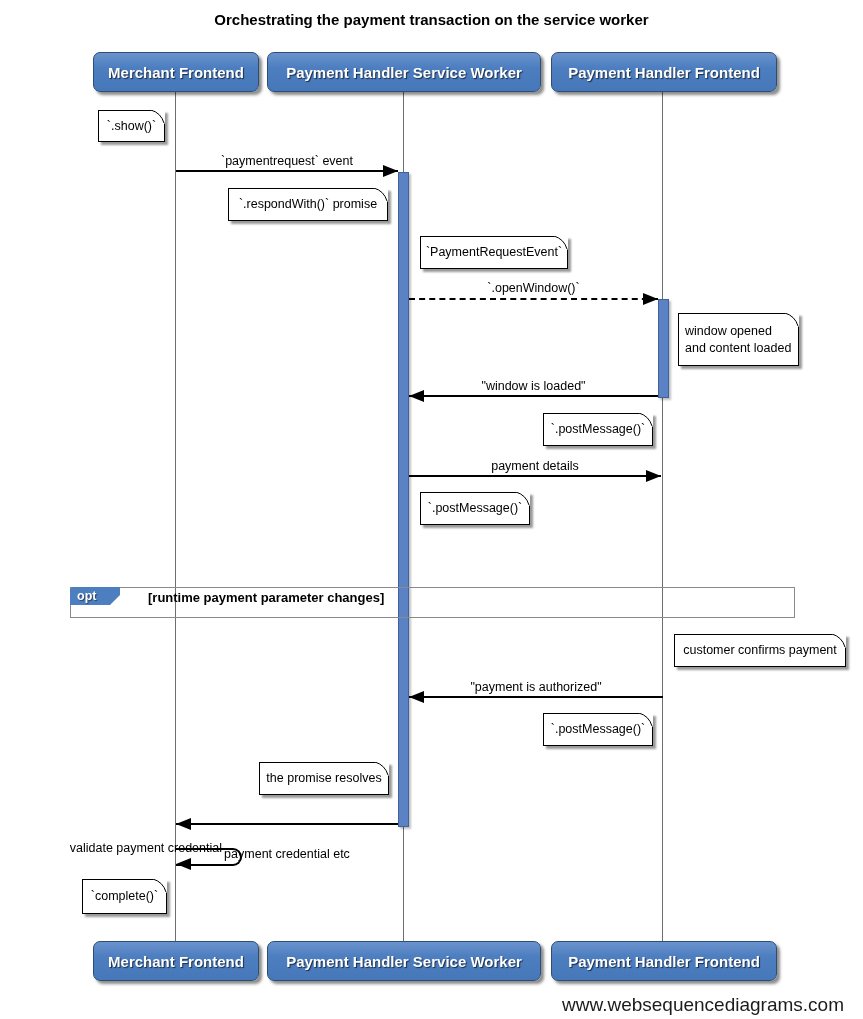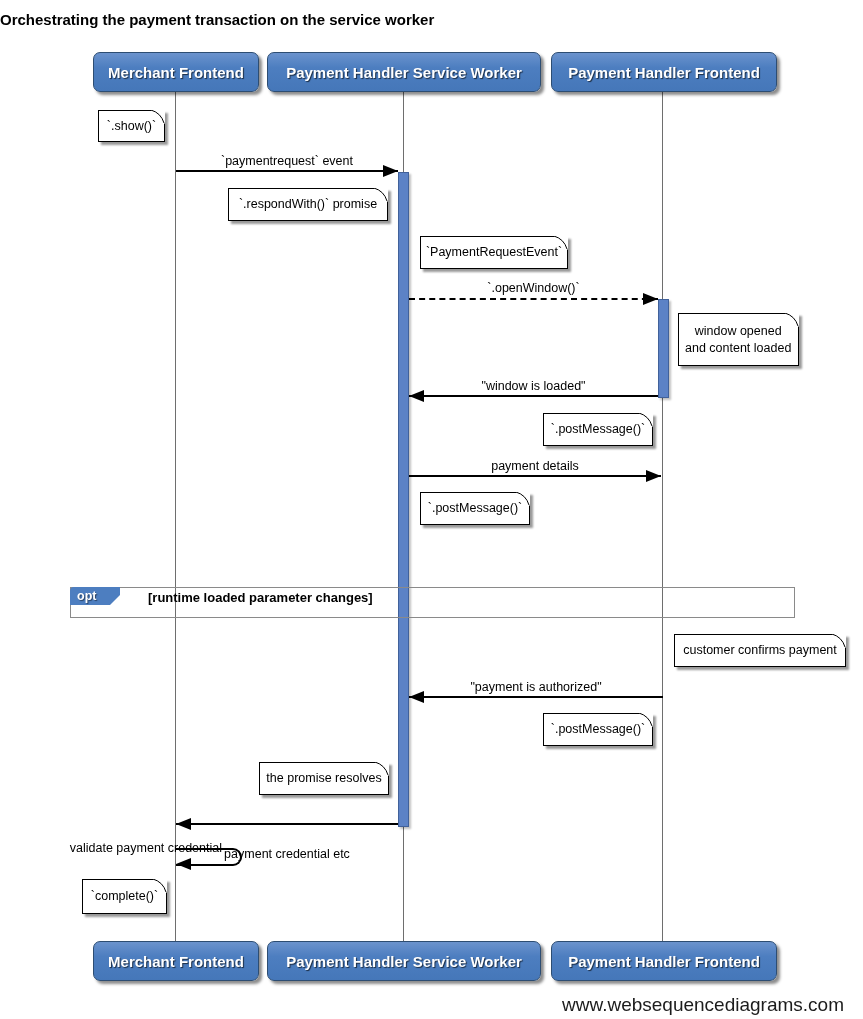--- a/index.html
+++ b/index.html
@@ -1,18 +1,18 @@
 <!DOCTYPE html>
 <html><head>
 <meta charset="utf-8">
 <style>
   html,body{margin:0;padding:0;background:#fff;}
   #stage{position:relative;width:863px;height:1019px;background:#fff;overflow:hidden;
          font-family:"Liberation Sans","DejaVu Sans",sans-serif;color:#000;}
-  .title{position:absolute;left:0;top:11px;width:863px;text-align:left;
+  .title{position:absolute;left:0;top:11px;width:863px;text-align:center;
          font-size:15px;font-weight:bold;}
   .actor{position:absolute;height:40px;border:1px solid #2d4d72;border-radius:7px;
          background:linear-gradient(180deg,#6b93cd 0%,#4d7ec0 38%,#4577b9 100%);
          box-shadow:3px 3px 3px rgba(0,0,0,0.45);
          display:flex;align-items:center;justify-content:center;
          color:#fff;font-weight:bold;font-size:15px;
          text-shadow:1px 1px 1px rgba(0,0,0,0.65);box-sizing:border-box;}
   .lifeline{position:absolute;width:1px;background:#6e6e6e;}
   .activation{position:absolute;width:11px;background:#5c82c6;border:1px solid #41619a;
               box-sizing:border-box;box-shadow:2px 2px 2px rgba(0,0,0,0.25);}
@@ -23,21 +23,21 @@
        border-bottom:6px solid transparent;}
   .arr.right{border-left:15px solid #000;}
   .arr.left{border-right:15px solid #000;}
   .selfloop{position:absolute;border:2px solid #000;border-left:none;
             border-radius:0 9px 9px 0;box-sizing:border-box;}
   .selfloop-label{position:absolute;font-size:12.5px;text-align:right;white-space:nowrap;}
   .note{position:absolute;background:#fff;border:1px solid #000;
         box-shadow:3px 3px 2px rgba(0,0,0,0.4);box-sizing:border-box;
         display:flex;align-items:center;justify-content:center;
         font-size:12.5px;line-height:1.3;white-space:pre-line;padding:2px 6px;}
-  .note.multiline{text-align:center;justify-content:flex-start;}
+  .note.multiline{text-align:left;justify-content:flex-start;}
   .fold{position:absolute;top:-1px;right:-1px;}
   .fragment{position:absolute;border:1px solid #8a8a8a;box-sizing:border-box;background:transparent;}
   .frag-tab{position:absolute;left:-1px;top:-1px;width:50px;height:18px;
             background:#4d7ec0;color:#ffffff;font-weight:bold;font-size:12.5px;
             display:flex;align-items:center;padding-left:7px;box-sizing:border-box;
             clip-path:polygon(0 0,100% 0,100% 45%,80% 100%,0 100%);
             border-radius:4px 0 0 0;text-shadow:1px 1px 1px rgba(0,0,0,0.5);}
   .frag-guard{position:absolute;left:77px;top:2px;font-size:13px;font-weight:bold;white-space:nowrap;}
   .watermark{position:absolute;right:19px;top:994px;font-size:19px;color:#1c1c1c;}
 </style>
@@ -126,21 +126,21 @@
     <span>`.postMessage()`</span>
     <svg class="fold" width="14" height="14">
         <path d="M0 0 L14 0 L14 14 Z" fill="#fff"></path>
         <path d="M0 0 Q10 3 13 13" fill="#fff" stroke="#000" stroke-width="1"></path>
       </svg>
   </div>
 
 
   <div class="fragment" style="left:70px;top:587px;width:725px;height:31px;">
     <div class="frag-tab">opt</div>
-    <div class="frag-guard">[runtime loaded parameter changes]</div>
+    <div class="frag-guard">[runtime payment parameter changes]</div>
   </div>
 
   <div class="note" style="left:674px;top:634px;width:172px;height:33px;">
     <span>customer confirms payment</span>
     <svg class="fold" width="14" height="14">
         <path d="M0 0 L14 0 L14 14 Z" fill="#fff"></path>
         <path d="M0 0 Q10 3 13 13" fill="#fff" stroke="#000" stroke-width="1"></path>
       </svg>
   </div>
 

